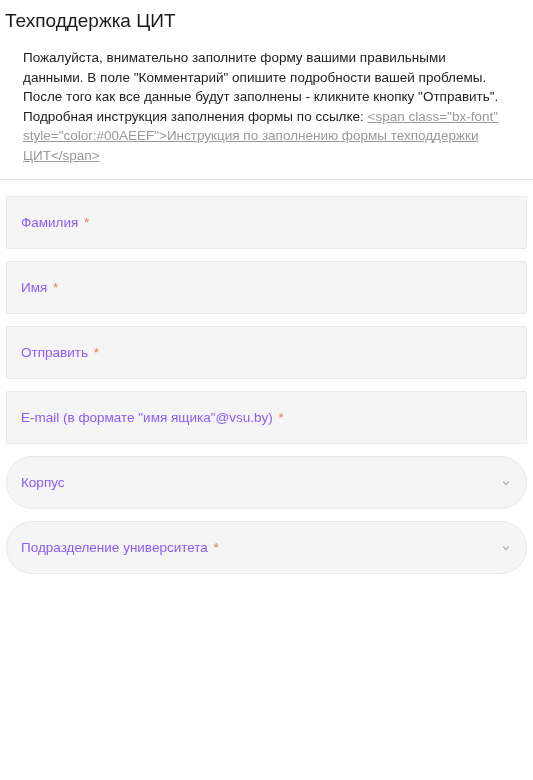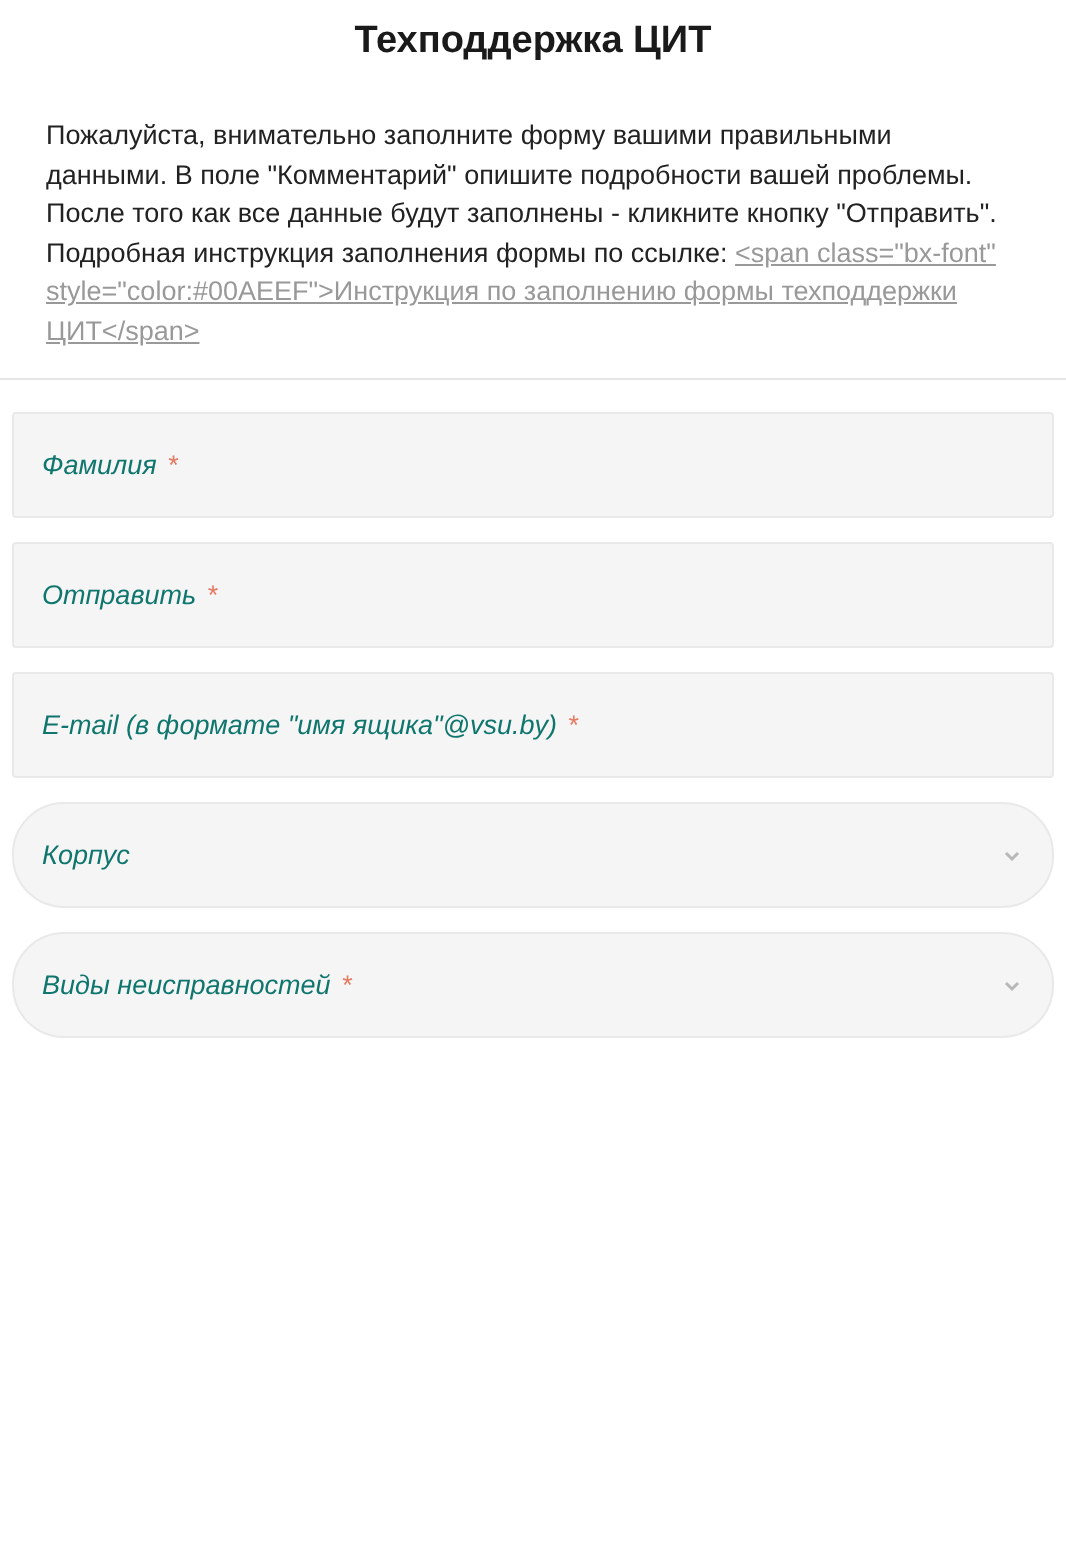--- a/index.html
+++ b/index.html
@@ -10,25 +10,25 @@
     body {
       font-family: Arial, Helvetica, sans-serif;
       background: #ffffff;
       width: 533px;
       color: #333;
     }
     .container {
       padding: 10px 5px 0 5px;
     }
     .title {
-      text-align: center;
+      text-align: left;
       font-size: 19px;
-      font-weight: bold;
+      font-weight: normal;
       color: #1a1a1a;
-      margin-bottom: 26px;
+      margin-bottom: 16px;
     }
     .description {
       text-align: left;
       font-size: 13.5px;
       color: #222;
       line-height: 1.45;
       padding: 0 18px;
       margin-bottom: 14px;
     }
     .link {
@@ -56,22 +56,21 @@
       cursor: text;
       display: flex;
       align-items: center;
       justify-content: space-between;
     }
     .field.select {
       cursor: pointer;
       border-radius: 26px;
     }
     .label-text {
-      color: #0f766e;
-      font-style: italic;
+      color: #8b5cf6;
     }
     .required {
       color: #e67a62;
       margin-left: 2px;
     }
     .chevron {
       color: #b8b8b8;
       display: inline-flex;
       align-items: center;
     }
@@ -94,20 +93,26 @@
 
 <div class="form">
 
   <div class="field">
     <span>
       <span class="label-text">Фамилия</span>
       <span class="required">*</span>
     </span>
   </div>
 
+  <div class="field">
+    <span>
+      <span class="label-text">Имя</span>
+      <span class="required">*</span>
+    </span>
+  </div>
 
   <div class="field">
     <span>
       <span class="label-text">Отправить</span>
       <span class="required">*</span>
     </span>
   </div>
 
 
   <div class="field">
@@ -121,27 +126,27 @@
     <span>
       <span class="label-text">Корпус</span>
     </span>
     <span class="chevron">
       <svg viewBox="0 0 24 24" fill="none" stroke="currentColor" stroke-width="3">
           <polyline points="6 9 12 15 18 9"></polyline>
         </svg>
     </span>
   </div>
 
-
-
   <div class="field select">
     <span>
-      <span class="label-text">Виды неисправностей</span>
+      <span class="label-text">Подразделение университета</span>
       <span class="required">*</span>
     </span>
     <span class="chevron">
       <svg viewBox="0 0 24 24" fill="none" stroke="currentColor" stroke-width="3">
           <polyline points="6 9 12 15 18 9"></polyline>
         </svg>
     </span>
   </div>
 
+
+
 </div>
 
 </body></html>

